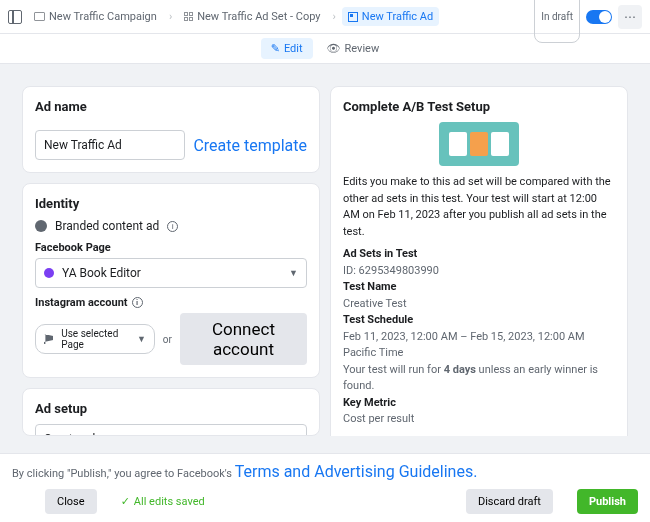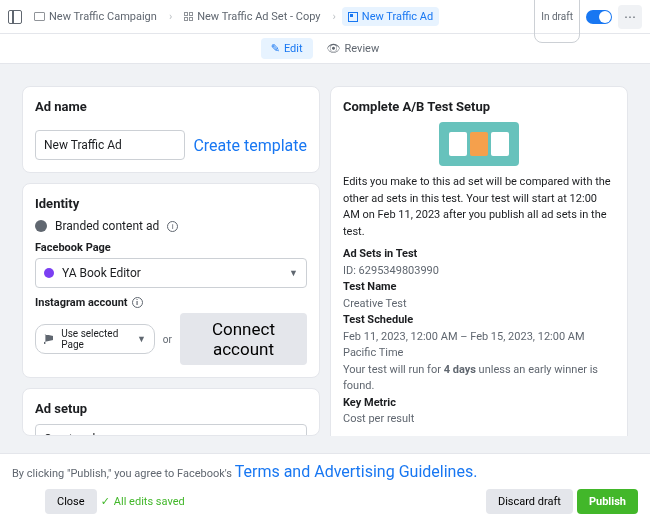--- a/index.html
+++ b/index.html
@@ -29,21 +29,21 @@
 .sub { font-size:10px; color:#606770;}
 .gray-btn { background:#e4e6eb; border:none; border-radius:4px; padding:6px 10px; font-size:17px; cursor:pointer;}
 .illus { width:80px; height:44px; background:#67c2bc; border-radius:4px; margin:0 auto 8px; position:relative; display:flex; align-items:center; justify-content:center; gap:3px;}
 .illus .box { width:18px; height:24px; background:#fff; border-radius:2px;}
 .illus .box.o { background:#f5a04c;}
 .detail-block { font-size:11px; line-height:1.5;}
 .detail-block .dl { color:#606770;}
 .detail-block b { font-weight:700;}
 .footer { position:absolute; bottom:0; left:0; right:0; background:#fff; border-top:1px solid #e4e6eb; padding:8px 12px; font-size:11px;}
 .footer .top-text { color:#606770; margin-bottom:8px;}
-.footer-row { display:flex; align-items:center; gap:4px;padding-left:33px;}
+.footer-row { display:flex; align-items:center; gap:24px;padding-left:33px;}
 .footer-row .spacer { flex:1;}
 .btn { border:none; border-radius:4px; padding:6px 12px; font-size:11px; cursor:pointer;}
 .btn.close { background:#e4e6eb;}
 .btn.publish { background:#42b72a; color:#fff; font-weight:700;}
 .saved { display:flex; align-items:center; gap:4px; color:#42b72a; font-size:11px;}
 .chev { font-size:9px; color:#606770;}
 .info { width:11px; height:11px; border:1px solid #606770; border-radius:50%; display:inline-flex; align-items:center; justify-content:center; font-size:8px; color:#606770;}
 .icn { display:inline-block; }
 .dot-avatar { width:10px; height:10px; border-radius:50%; background:#7b3ff2; display:inline-block;}
 .circle-gray { width:12px; height:12px; border-radius:50%; background:#606770; display:inline-block;}

